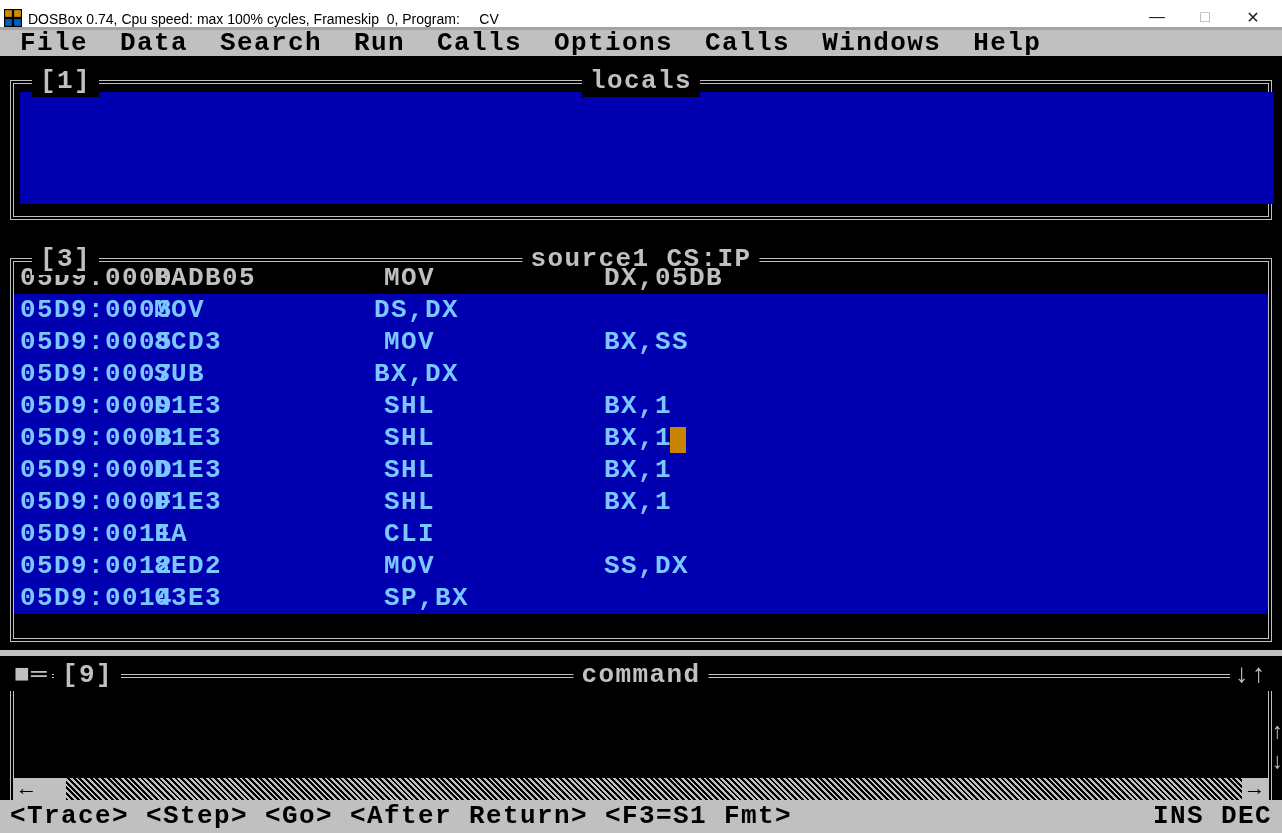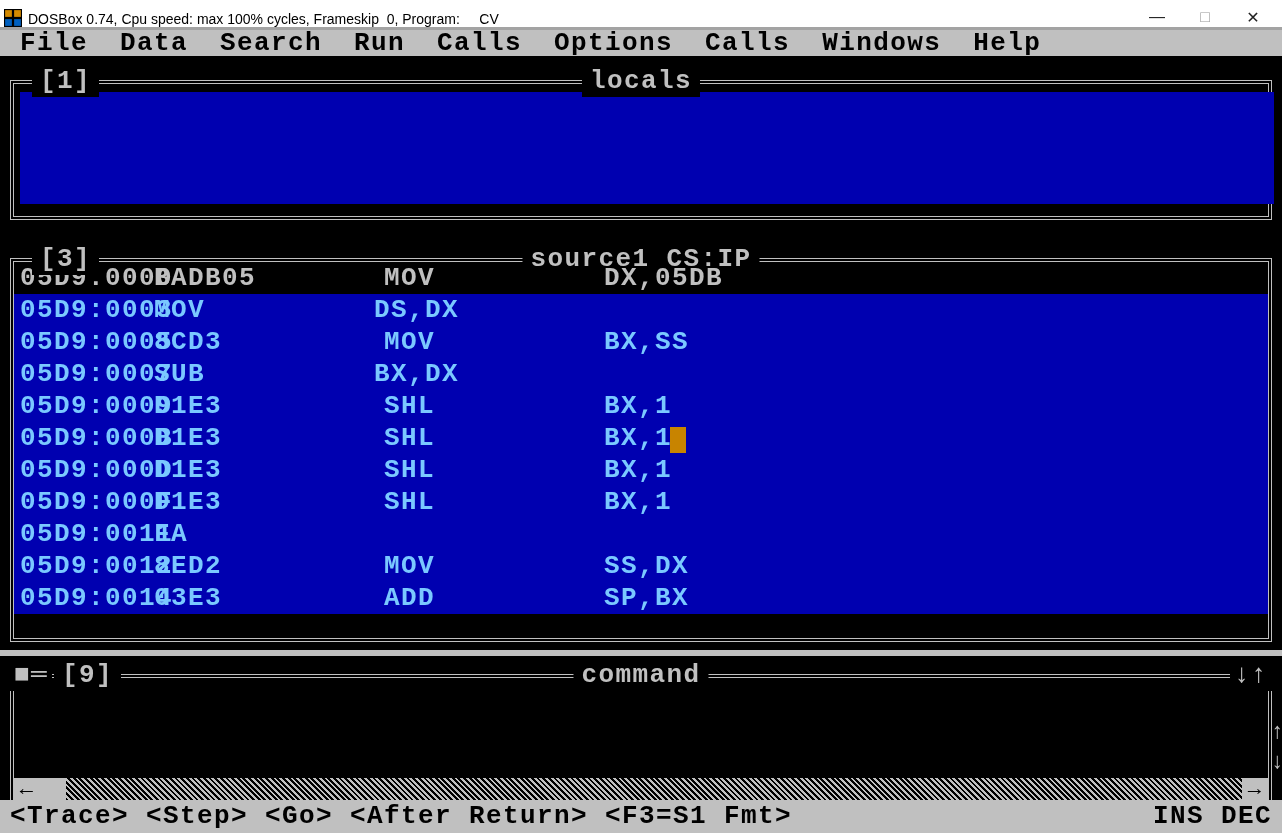--- a/index.html
+++ b/index.html
@@ -237,23 +237,23 @@
     <div class="frame-inner">
       <div class="asm" id="asm-container">
           <div class="asm-row blackbg"><span class="col-addr">05D9:0000</span><span class="col-bytes">BADB05</span><span class="col-mnem">MOV</span><span class="col-ops">DX,05DB</span></div>
           <div class="asm-row bluebg"><span class="col-addr">05D9:0003</span><span class="col-mnem">MOV</span><span class="col-ops">DS,DX</span></div>
           <div class="asm-row bluebg"><span class="col-addr">05D9:0005</span><span class="col-bytes">8CD3</span><span class="col-mnem">MOV</span><span class="col-ops">BX,SS</span></div>
           <div class="asm-row bluebg"><span class="col-addr">05D9:0007</span><span class="col-mnem">SUB</span><span class="col-ops">BX,DX</span></div>
           <div class="asm-row bluebg"><span class="col-addr">05D9:0009</span><span class="col-bytes">D1E3</span><span class="col-mnem">SHL</span><span class="col-ops">BX,1</span></div>
           <div class="asm-row bluebg"><span class="col-addr">05D9:000B</span><span class="col-bytes">D1E3</span><span class="col-mnem">SHL</span><span class="col-ops">BX,1<span class="cursor-block"></span></span></div>
           <div class="asm-row bluebg"><span class="col-addr">05D9:000D</span><span class="col-bytes">D1E3</span><span class="col-mnem">SHL</span><span class="col-ops">BX,1</span></div>
           <div class="asm-row bluebg"><span class="col-addr">05D9:000F</span><span class="col-bytes">D1E3</span><span class="col-mnem">SHL</span><span class="col-ops">BX,1</span></div>
-          <div class="asm-row bluebg"><span class="col-addr">05D9:0011</span><span class="col-bytes">FA</span><span class="col-ops"></span></div>
+          <div class="asm-row bluebg"><span class="col-addr">05D9:0011</span><span class="col-bytes">FA</span><span class="col-mnem">CLI</span><span class="col-ops"></span></div>
           <div class="asm-row bluebg"><span class="col-addr">05D9:0012</span><span class="col-bytes">8ED2</span><span class="col-mnem">MOV</span><span class="col-ops">SS,DX</span></div>
-          <div class="asm-row bluebg"><span class="col-addr">05D9:0014</span><span class="col-bytes">03E3</span><span class="col-mnem">ADD</span><span class="col-ops">SP,BX</span></div>
+          <div class="asm-row bluebg"><span class="col-addr">05D9:0014</span><span class="col-bytes">03E3</span><span class="col-ops">SP,BX</span></div>
         </div>
     </div>
   </div>
 
   <div class="splitter"></div>
 
   <div id="command" class="frame">
     <span class="cmd-corner left">■═</span>
     <span class="frame-label left" style="left:40px;">[9]</span>
     <span class="frame-label center">command</span>

